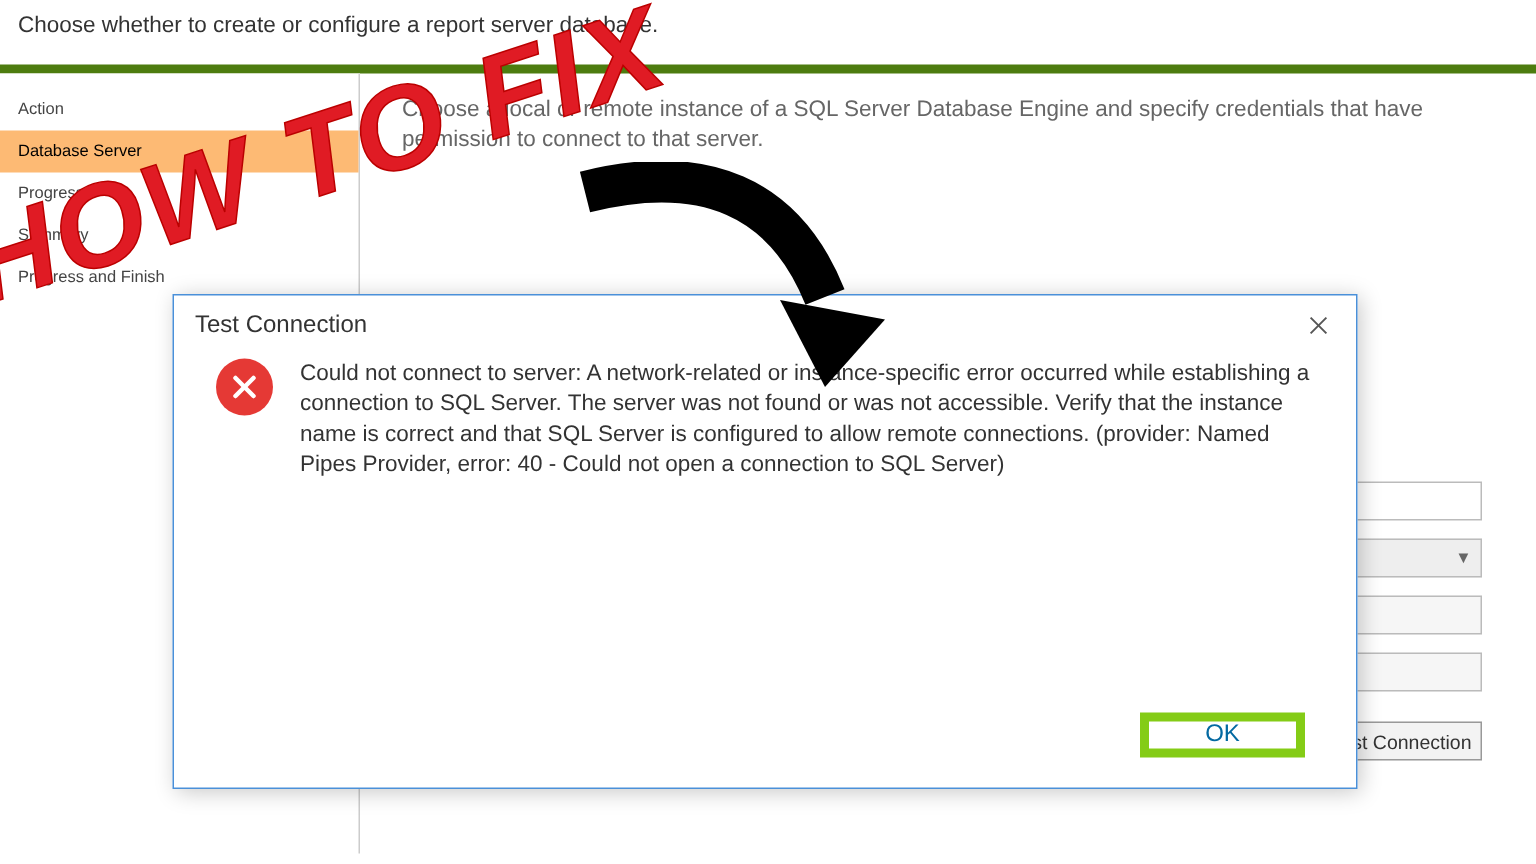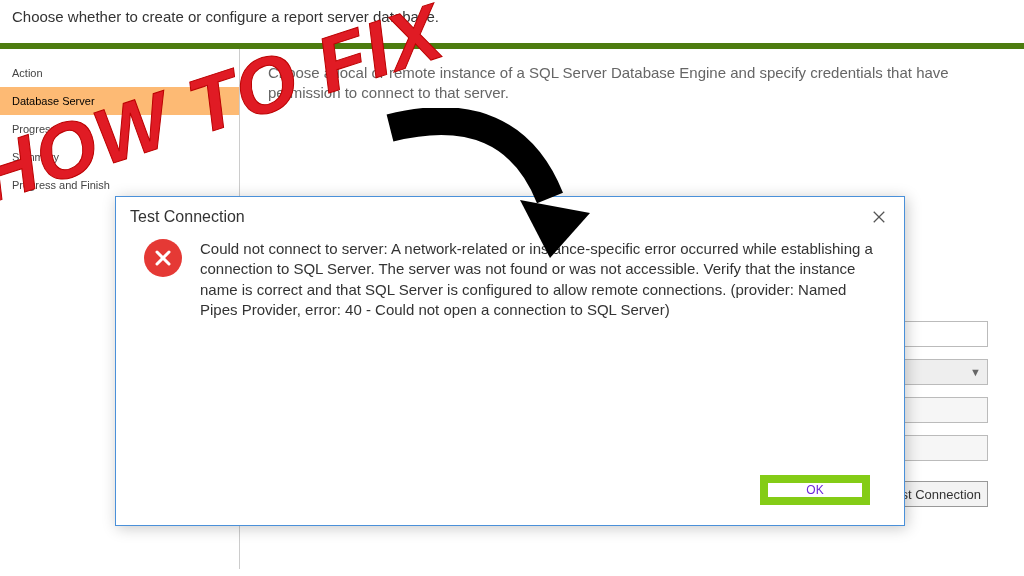--- a/index.html
+++ b/index.html
@@ -120,24 +120,24 @@
       font-size: 15px;
       color: #333;
       line-height: 1.35;
     }
     .dialog-footer {
       position: absolute;
       bottom: 20px; right: 34px;
     }
     .ok-btn {
       width: 110px; height: 30px;
-      border: 8px solid #84cc16;
-      background: #fff;
-      font-size: 12px;
-      color: #6d28d9;
+      border: 6px solid #84cc16;
+      background: #fff;
+      font-size: 16px;
+      color: #0369a1;
       cursor: pointer;
     }
 
     .overlay-text {
       position: absolute;
       top: 58px; left: -30px;
       font-family: Impact, 'Arial Black', sans-serif;
       font-size: 78px;
       font-weight: 900;
       font-style: italic;

